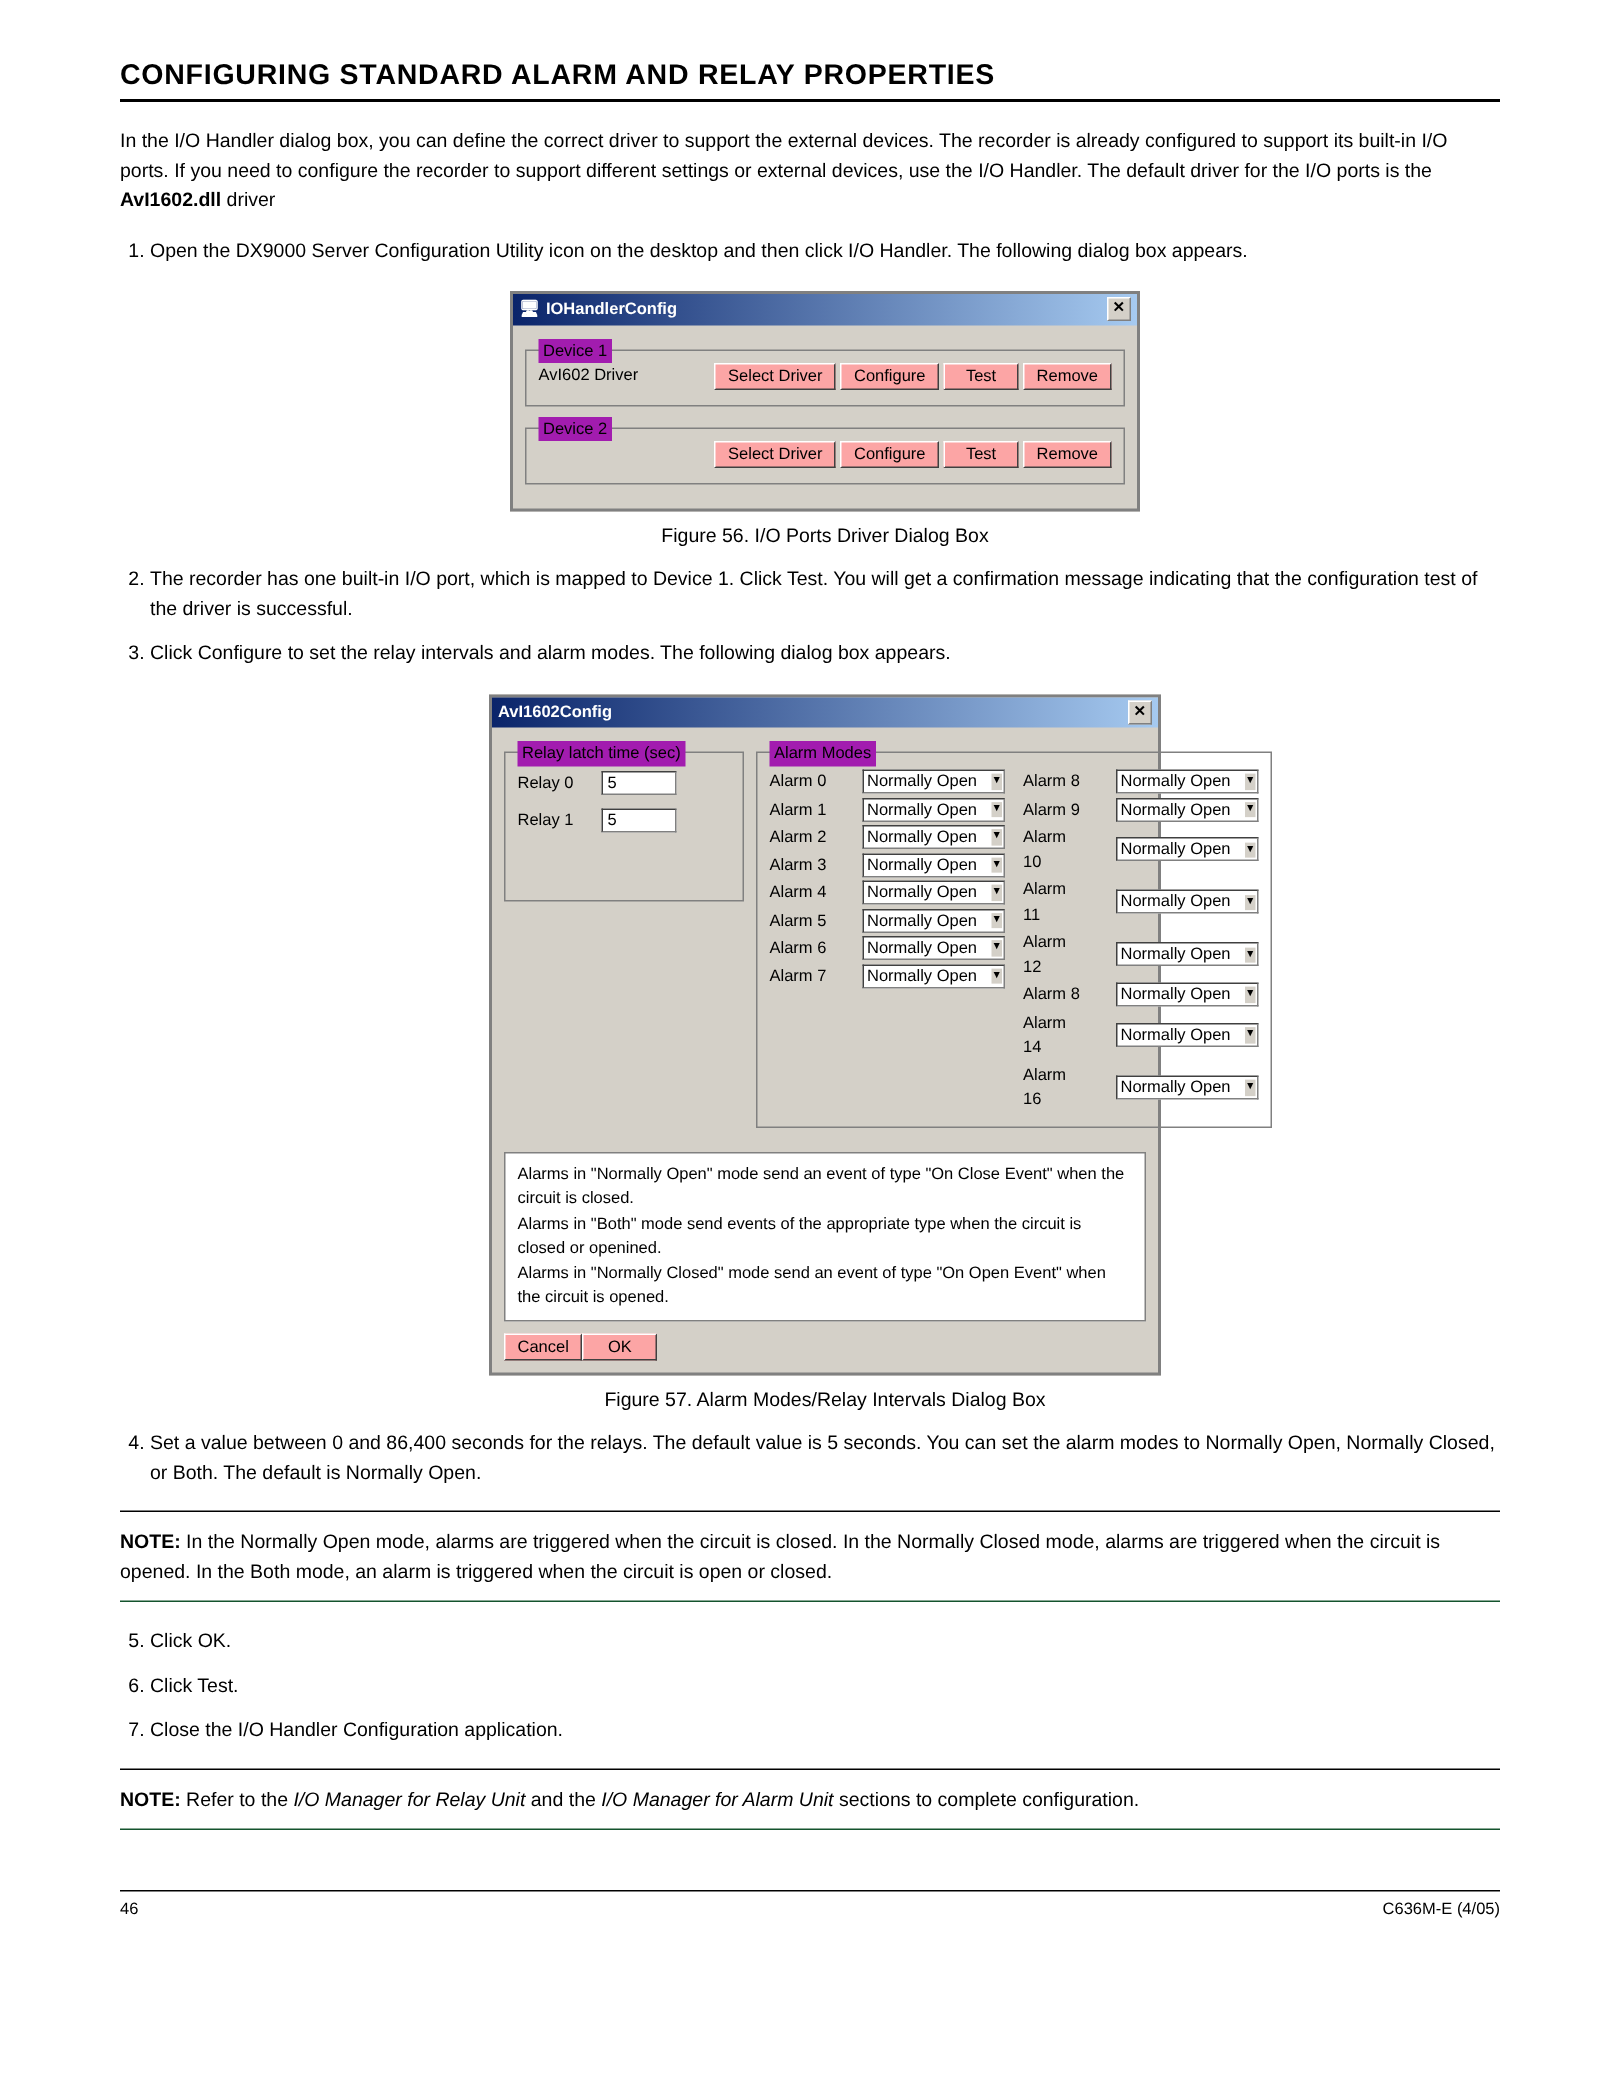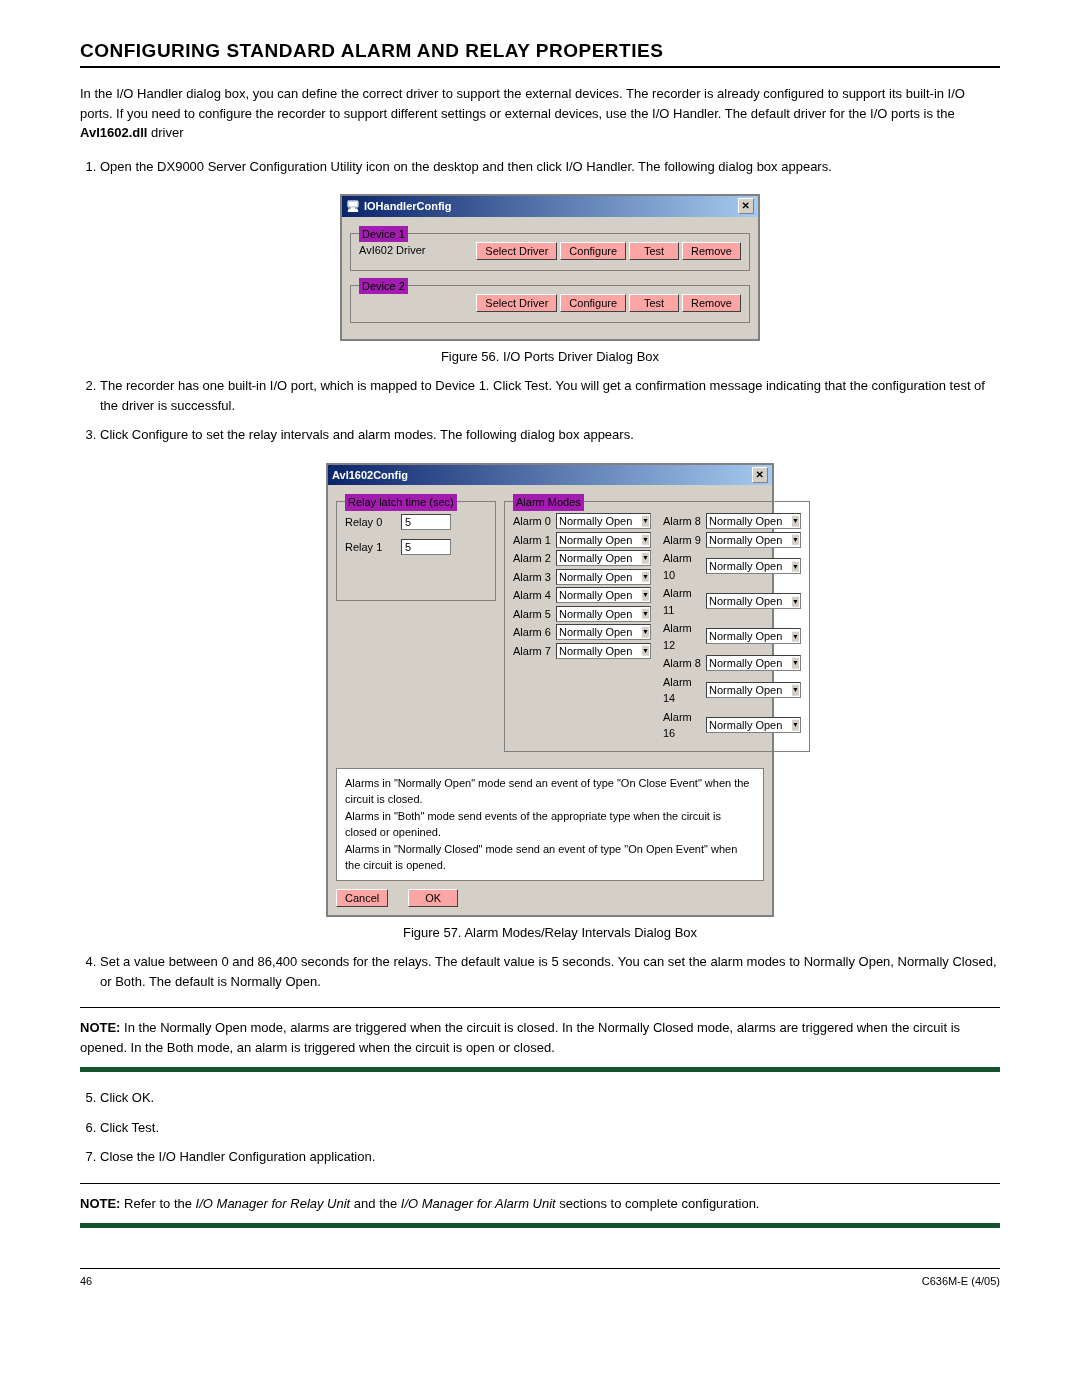--- a/index.html
+++ b/index.html
@@ -206,21 +206,21 @@
 
     .alarm-grid {
       display: grid;
       grid-template-columns: 1fr 1fr;
       gap: 2px 12px;
     }
 
     .alarm-row {
       display: flex;
       align-items: center;
-      gap: 1px;
+      gap: 20px;
       padding: 1px 0;
     }
 
     .alarm-label {
       width: 42px;
       font-size: 11px;
     }
 
     .relay-row {
       display: flex;
@@ -238,28 +238,28 @@
       border: 1px solid #808080;
       background: #fff;
       padding: 6px 8px;
       margin-top: 8px;
       font-size: 11px;
       line-height: 1.5;
     }
 
     .bottom-buttons {
       display: flex;
-      gap: 20px;
+      gap: 0;
       margin-top: 8px;
       justify-content: flex-start;
     }
 
     .note-box {
       border-top: 1px solid #000;
-      border-bottom: 5px solid #14532d;
+      border-bottom: 1px solid #14532d;
       padding: 10px 0;
       margin: 16px 0;
     }
 
     .footer-bar {
       display: flex;
       justify-content: space-between;
       margin-top: 40px;
       border-top: 1px solid #000;
       padding-top: 6px;

